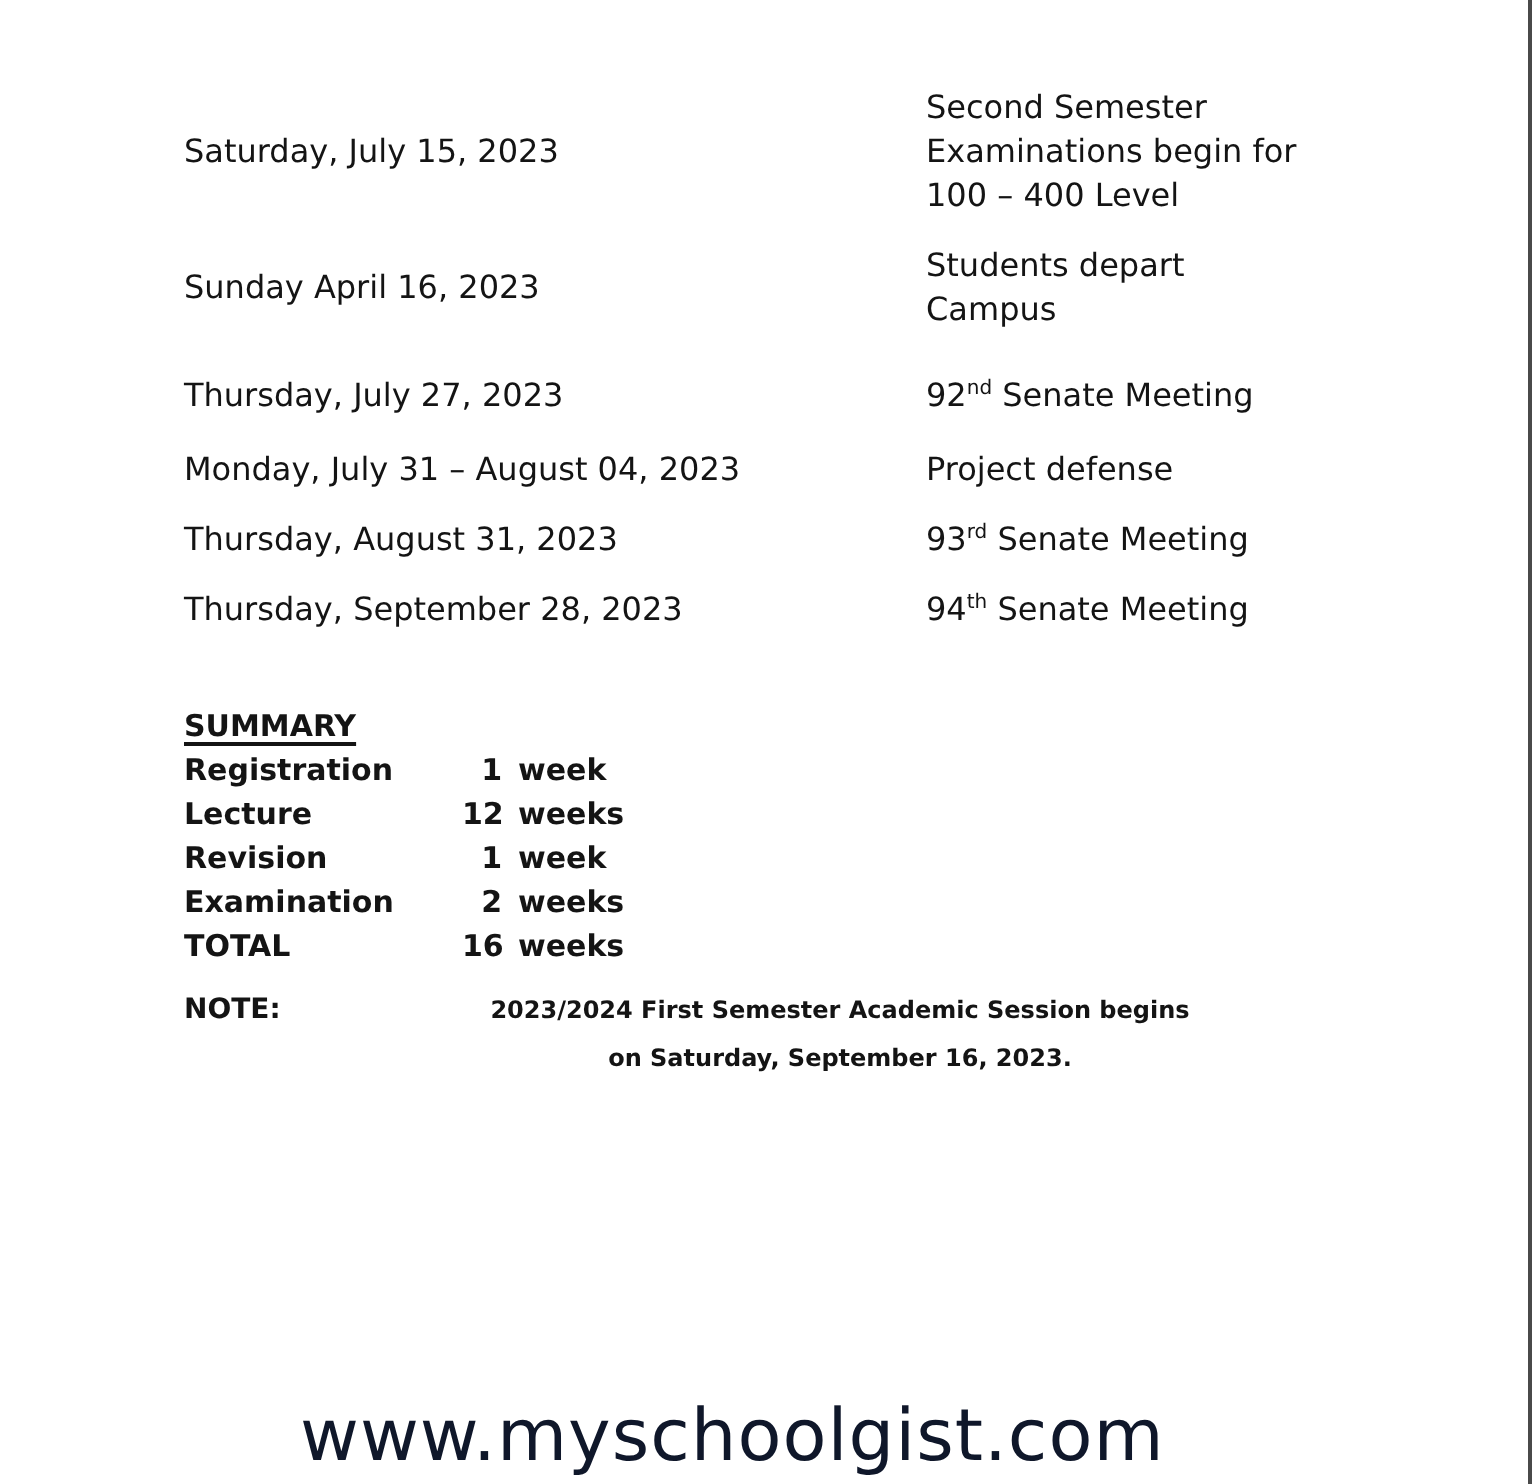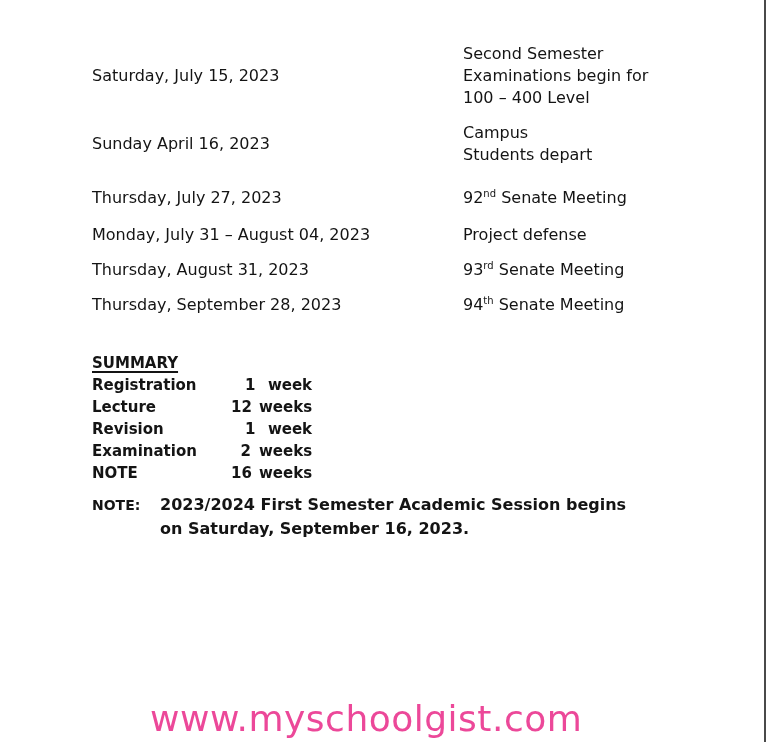--- a/index.html
+++ b/index.html
@@ -54,21 +54,20 @@
     line-height: 22px;
     font-weight: bold;
   }
   .summary-heading {
     text-decoration: underline;
     text-decoration-thickness: 2px;
     text-underline-offset: 3px;
   }
   .summary-item {
     display: flex;
-    justify-content: space-between;
   }
   .summary-label {
     width: 139px;
     flex: 0 0 139px;
   }
   .summary-num {
     display: inline-block;
     width: 20px;
     text-align: right;
   }
@@ -84,22 +83,23 @@
     font-weight: bold;
   }
   .note-label {
     width: 68px;
     flex: 0 0 68px;
     font-size: 14px;
     line-height: 24px;
   }
   .note-text {
     width: 520px;
-    font-size: 16px;
+    font-size: 12px;
     line-height: 24px;
+    text-align: center;
   }
   
   .watermark {
     position: absolute;
     left: 150px;
     top: 699px;
     font-size: 36px;
     line-height: 40px;
     letter-spacing: 0.5px;
     font-weight: normal;
@@ -118,22 +118,22 @@
     <div class="sched-event">
       <div>Second Semester</div>
       <div>Examinations begin for</div>
       <div>100 – 400 Level</div>
     </div>
   </div>
 
   <div class="sched-row" style="top:122px">
     <div class="sched-date">Sunday April 16, 2023</div>
     <div class="sched-event">
+      <div>Students depart</div>
       <div>Campus</div>
-      <div>Students depart</div>
     </div>
   </div>
 
   <div class="sched-row" style="top:187px">
     <div class="sched-date">Thursday, July 27, 2023</div>
     <div class="sched-event">
       <span>92</span><sup>nd</sup><span> Senate Meeting</span>
     </div>
   </div>
 
@@ -174,29 +174,29 @@
       <span class="summary-label">Revision</span>
       <span class="summary-num">1</span>
       <span class="summary-unit">week</span>
     </div>
     <div class="summary-item">
       <span class="summary-label">Examination</span>
       <span class="summary-num">2</span>
       <span class="summary-unit">weeks</span>
     </div>
     <div class="summary-item">
-      <span class="summary-label">NOTE</span>
+      <span class="summary-label">TOTAL</span>
       <span class="summary-num">16</span>
       <span class="summary-unit">weeks</span>
     </div>
   </div>
 
   <div class="note">
     <div class="note-label">NOTE:</div>
     <div class="note-text">
       <div>2023/2024 First Semester Academic Session begins</div>
       <div>on Saturday, September 16, 2023.</div>
     </div>
   </div>
 
-  <div class="watermark" style="color: #ec4899;">www.myschoolgist.com</div>
+  <div class="watermark" style="color: #0f172a;">www.myschoolgist.com</div>
 
 </div>
 
 </body></html>

